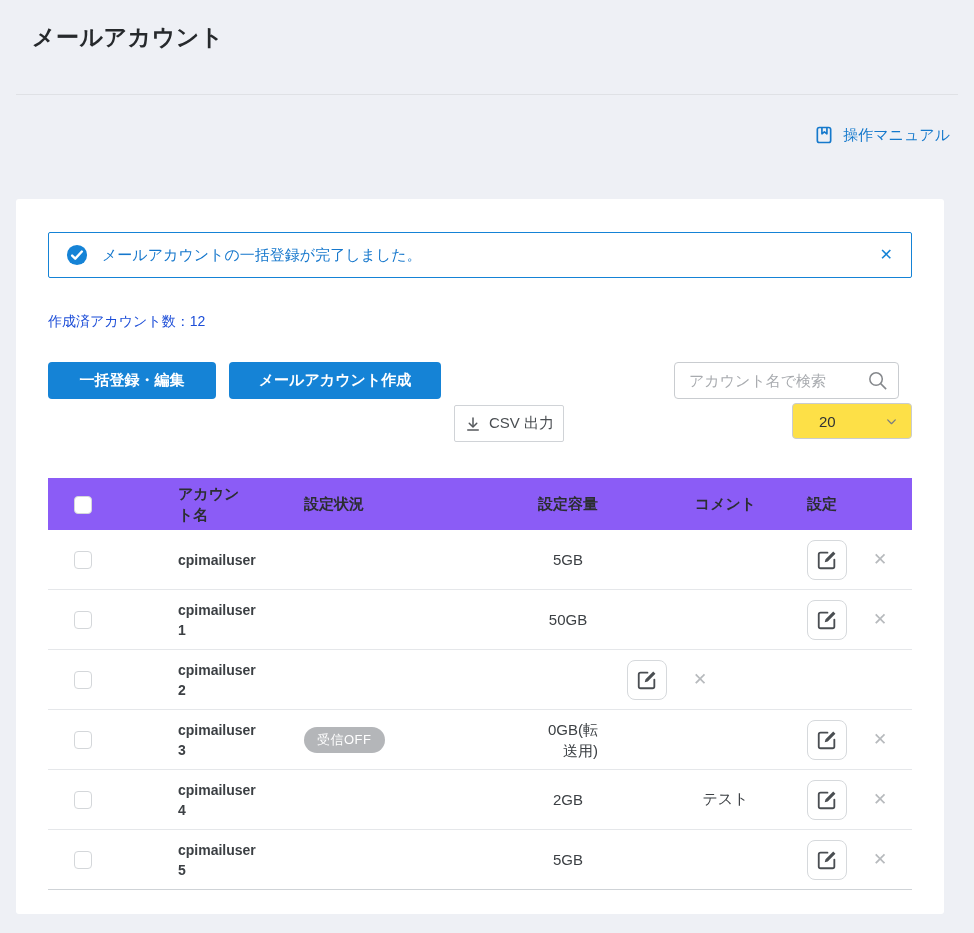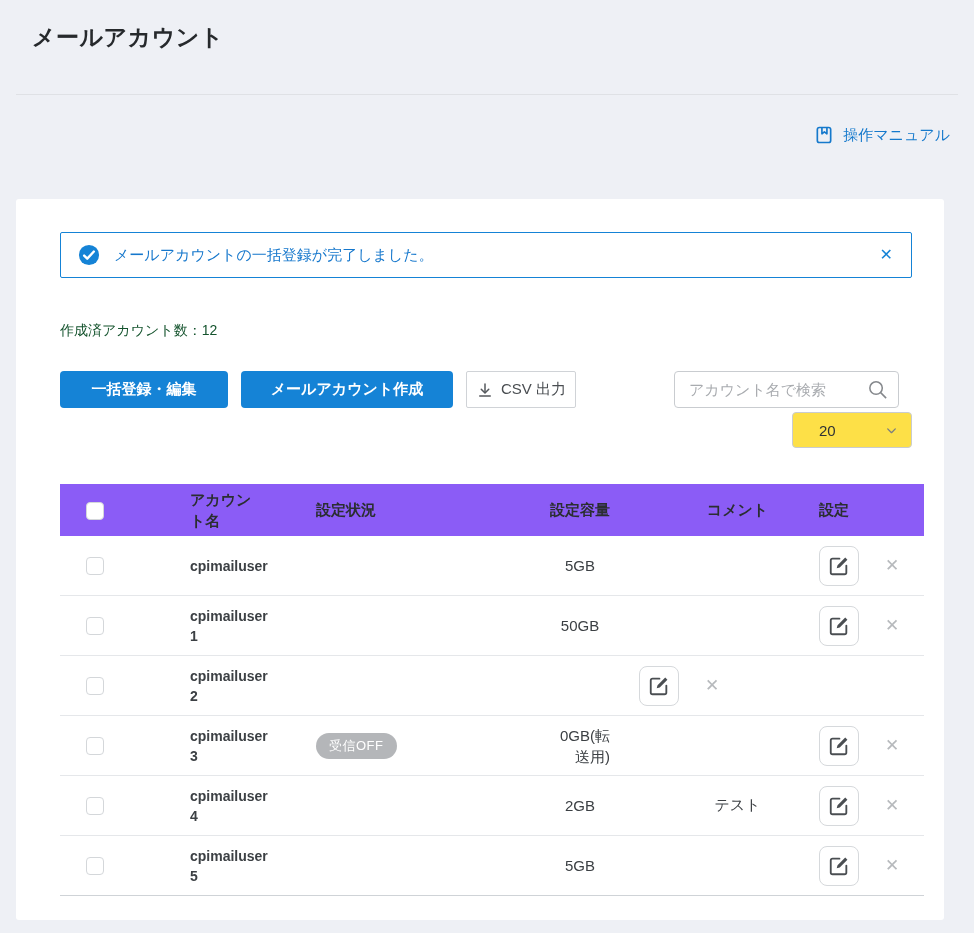--- a/index.html
+++ b/index.html
@@ -19,53 +19,53 @@
   .manual-row { display:flex; justify-content:flex-end; padding:30px 24px 0 0; }
   .manual-link { display:inline-flex; align-items:center; gap:9px; color:#1579cc; font-size:15px; cursor:pointer; }
   .manual-link svg { display:block; }
 
   
   .card {
     margin:54px 0 0 16px;
     width:928px;
     background:#ffffff;
     border-radius:3px;
-    padding:33px 32px 24px 44px;
+    padding:33px 32px 24px 32px;
   }
 
   
   .alert {
     height:46px;
     border:1px solid #1583d6;
     border-radius:2px;
     display:flex; align-items:center;
     padding:0 18px 0 17px;
     background:#fff;
   }
   .alert-check { flex:0 0 auto; display:flex; }
   .alert-msg { margin-left:14px; color:#1577cc; font-size:15px; }
   .alert-close { margin-left:auto; color:#1583d6; font-size:16px; line-height:1; cursor:pointer; }
 
   
-  .summary { margin-top:44px; font-size:14px; color:#14532d; }
+  .summary { margin-top:35px; font-size:14px; color:#1d4ed8; }
 
   
   .controls { margin-top:31px; display:flex; align-items:flex-start; }
   .btn-group { display:flex; gap:13px; }
   .btn {
     height:37px; border:none; border-radius:4px;
     font-family:inherit; font-size:15px; cursor:pointer;
     display:inline-flex; align-items:center; justify-content:center;
   }
   .btn-primary { background:#1583d6; color:#ffffff; font-weight:bold; }
   .btn-create { width:212px; }
   .btn-bulk { width:168px; }
   .btn-csv {
     width:110px; background:#fff; border:1px solid #d0d3d7;
-    color:#4a4e52; gap:7px; border-radius:2px;
+    color:#4a4e52; gap:7px; border-radius:2px;margin-top:43px;
   }
 
   .right-controls { margin-left:auto; display:flex; flex-direction:column; align-items:flex-end; }
   .search-wrap { position:relative; width:225px; height:37px; margin-right:13px; }
   .search-input {
     width:100%; height:100%;
     border:1px solid #c9ccd0; border-radius:4px;
     padding:0 42px 0 14px;
     font-family:inherit; font-size:15px; color:#2f3235;
     outline:none; background:#fff;

